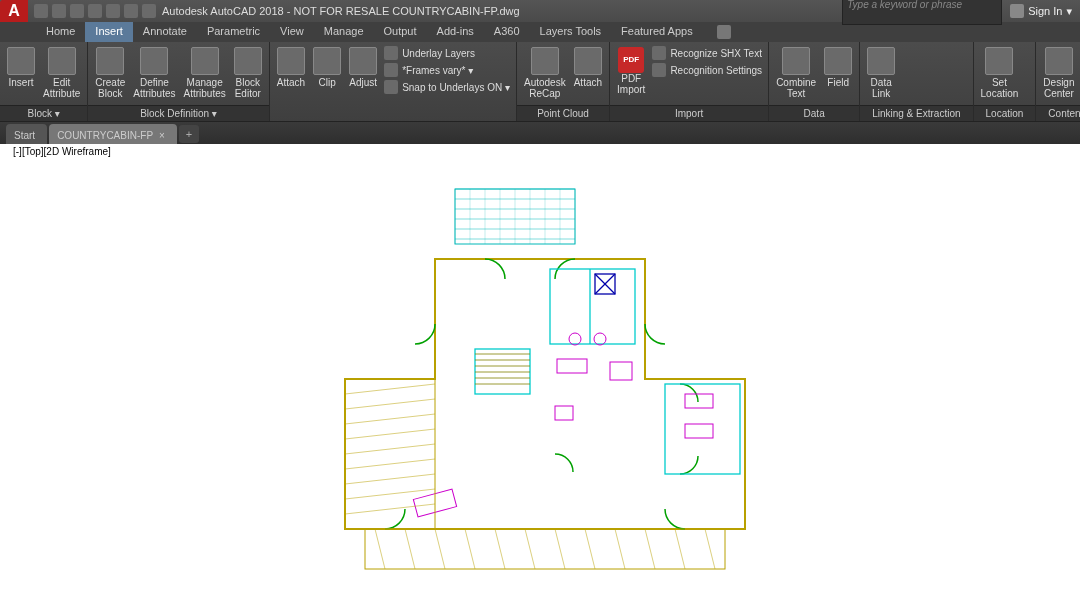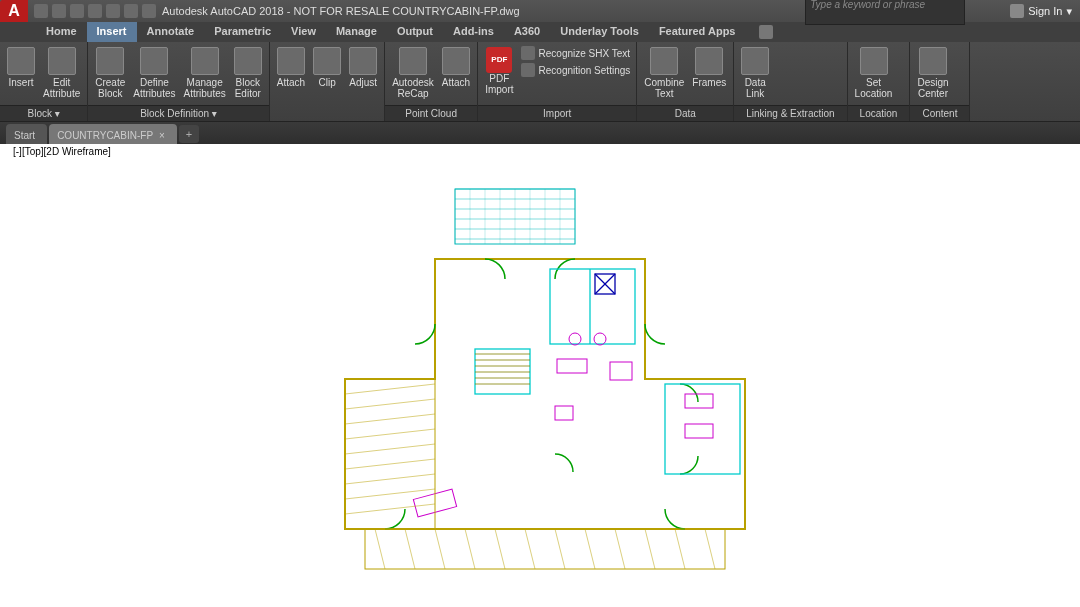--- a/index.html
+++ b/index.html
@@ -3,23 +3,23 @@
 <meta charset="utf-8">
 <style>
   * { box-sizing: border-box; margin: 0; padding: 0; font-family: "Segoe UI", Arial, sans-serif; }
   body { width: 1080px; height: 607px; background: #fff; overflow: hidden; font-size: 11px; color: #eee; }
   .titlebar { height: 22px; background: linear-gradient(#555,#4a4a4a); display: flex; align-items: center; }
   .app-logo { width: 28px; height: 22px; background: #b71c1c; color:#fff; font-weight:bold; font-size:16px; display:flex;align-items:center;justify-content:center; border-top-left-radius:3px;}
   .qat { display:flex; gap:4px; padding:0 6px; }
   .qat-btn { width:14px; height:14px; background:#6a6a6a; border-radius:2px; }
   .title-center { flex:1; font-size:11px; color:#ddd; white-space:nowrap; overflow:hidden;}
   .search-box { width:160px; height:28px; background:#333; font-size:10px; font-style:italic; color:#888; padding:1px 4px; border:1px solid #222;}
-  .signin { display:flex; align-items:center; gap:4px; padding:0 8px; font-size:11px;margin-left:37px;}
+  .signin { display:flex; align-items:center; gap:4px; padding:0 8px; font-size:11px;}
   .menu-tabs { height:20px; background:#3f3f3f; display:flex; align-items:stretch; padding-left:36px;}
-  .menu-tab { padding:3px 10px; font-size:11px; color:#ccc; cursor:pointer;font-weight:bold;}
+  .menu-tab { padding:3px 10px; font-size:11px; color:#ccc; cursor:pointer;}
   .menu-tab.active { background:#5b7a9a; color:#fff;}
   .ribbon { height:80px; background: linear-gradient(#4c4c4c,#3f3f3f); display:flex; border-bottom:1px solid #222;}
   .panel { border-right:1px solid #2a2a2a; display:flex; flex-direction:column; }
   .panel-body { flex:1; display:flex; align-items:flex-start; padding:3px 4px 0 4px; gap:2px;}
   .panel-title { height:16px; font-size:10px; text-align:center; background:#333; color:#ccc; border-top:1px solid #222; line-height:15px; white-space:nowrap; padding:0 12px;}
   .rbtn { display:flex; flex-direction:column; align-items:center; justify-content:flex-start; color:#ddd; font-size:10px; text-align:center; padding:2px 3px; cursor:pointer; line-height:1.1; }
   .rbtn .ico { width:28px; height:28px; background:#6a6a6a; border:1px solid #888; margin-bottom:2px; border-radius:2px;}
   .vstack { display:flex; flex-direction:column; gap:1px; }
   .hitem { display:flex; align-items:center; gap:4px; font-size:10px; color:#ddd; padding:1px 2px; white-space:nowrap; cursor:pointer;}
   .hitem .sico { width:14px; height:14px; background:#6a6a6a; border-radius:2px; flex-shrink:0;}
@@ -58,21 +58,21 @@
 <div class="menu-tabs" id="menuTabs">
     <div class="menu-tab">Home</div>
     <div class="menu-tab active">Insert</div>
     <div class="menu-tab">Annotate</div>
     <div class="menu-tab">Parametric</div>
     <div class="menu-tab">View</div>
     <div class="menu-tab">Manage</div>
     <div class="menu-tab">Output</div>
     <div class="menu-tab">Add-ins</div>
     <div class="menu-tab">A360</div>
-    <div class="menu-tab">Underlay Tools</div>
+    <div class="menu-tab">Layers Tools</div>
     <div class="menu-tab">Featured Apps</div>
     <div class="menu-tab" style="margin-left: 4px;"><span style="display:inline-block;width:14px;height:14px;background:#777;border-radius:2px;"></span></div>
   </div>
 
 <div class="ribbon" id="ribbon">
     <div class="panel">
       <div class="panel-body">
         <div class="rbtn">
           <div class="ico"></div>
           <div>Insert</div>
@@ -112,20 +112,34 @@
           <div>Attach</div>
         </div>
         <div class="rbtn">
           <div class="ico"></div>
           <div>Clip</div>
         </div>
         <div class="rbtn">
           <div class="ico"></div>
           <div>Adjust</div>
         </div>
+        <div class="vstack">
+          <div class="hitem">
+            <div class="sico"></div>
+            <span>Underlay Layers</span>
+          </div>
+          <div class="hitem">
+            <div class="sico"></div>
+            <span>*Frames vary* ▾</span>
+          </div>
+          <div class="hitem">
+            <div class="sico"></div>
+            <span>Snap to Underlays ON ▾</span>
+          </div>
+        </div>
       </div>
     </div>
     <div class="panel">
       <div class="panel-body">
         <div class="rbtn">
           <div class="ico"></div>
           <div>Autodesk<br>ReCap</div>
         </div>
         <div class="rbtn">
           <div class="ico"></div>
@@ -154,21 +168,21 @@
       <div class="panel-title">Import</div>
     </div>
     <div class="panel">
       <div class="panel-body">
         <div class="rbtn">
           <div class="ico"></div>
           <div>Combine<br>Text</div>
         </div>
         <div class="rbtn">
           <div class="ico"></div>
-          <div>Frames</div>
+          <div>Field</div>
         </div>
       </div>
       <div class="panel-title">Data</div>
     </div>
     <div class="panel">
       <div class="panel-body">
         <div class="rbtn">
           <div class="ico"></div>
           <div>Data<br>Link</div>
         </div>

